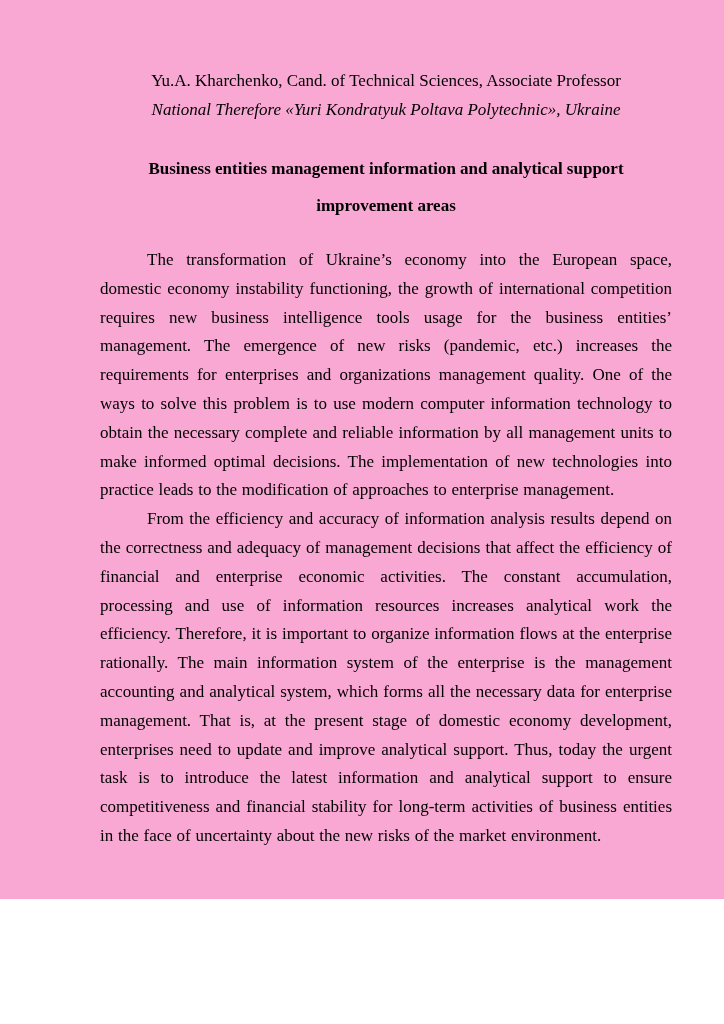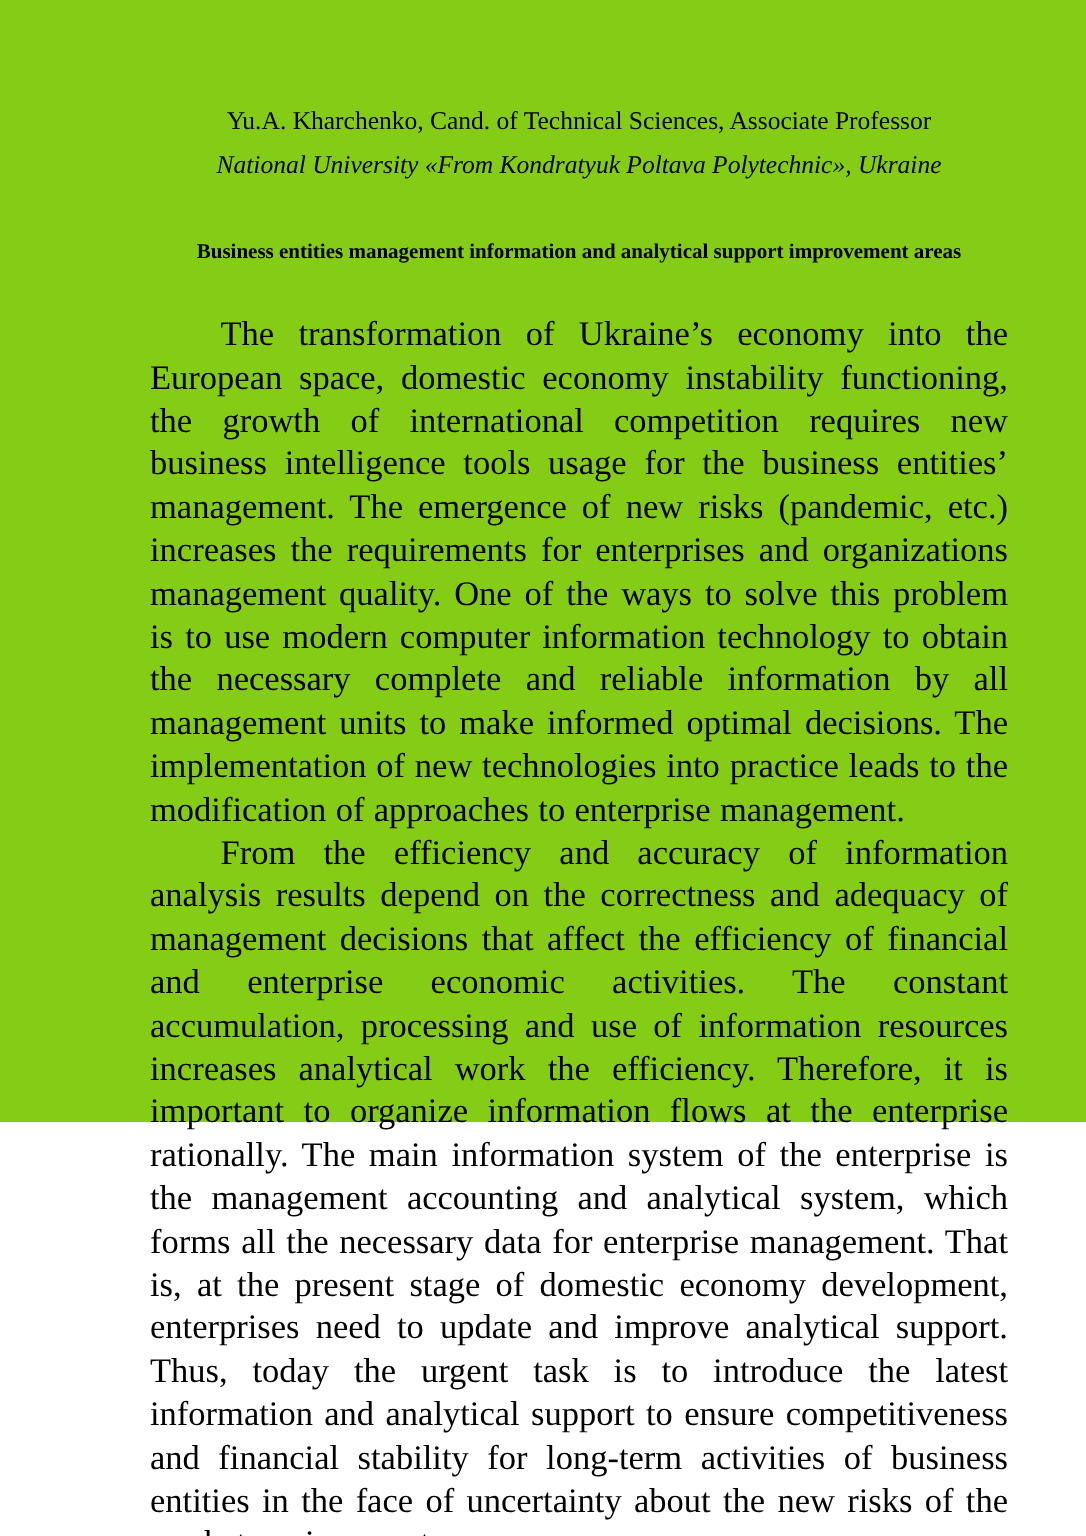--- a/index.html
+++ b/index.html
@@ -11,22 +11,22 @@
   body {
     width: 724px;
     height: 1024px;
     overflow: hidden;
     font-family: "Liberation Serif", "DejaVu Serif", serif;
     color: #000000;
   }
 
   .doc-page {
     width: 724px;
-    height: 748px;
-    background: #84cc16;
+    height: 899px;
+    background: #f9a8d4;
     padding: 66px 52px 0 100px;
   }
 
   .doc-header {
     text-align: center;
     font-size: 17px;
     line-height: 29px;
   }
 
   .author-line {
@@ -34,45 +34,45 @@
   }
 
   .affiliation-line {
     font-style: italic;
   }
 
   .paper-title {
     margin-top: 26px;
     text-align: center;
     font-weight: bold;
-    font-size: 14px;
+    font-size: 17px;
     line-height: 37px;
     padding: 0 18px;
   }
 
   .doc-body {
     margin-top: 22px;
   }
 
   .doc-body p {
-    font-size: 23px;
+    font-size: 17px;
     line-height: 28.8px;
     text-align: justify;
     text-indent: 47px;
     word-spacing: 0.5px;
   }
 </style>
 </head>
 <body>
 
 <div class="doc-page">
 
   <div class="doc-header">
     <div class="author-line">Yu.A. Kharchenko, Cand. of Technical Sciences, Associate Professor</div>
-    <div class="affiliation-line">National University «From Kondratyuk Poltava Polytechnic», Ukraine</div>
+    <div class="affiliation-line">National Therefore «Yuri Kondratyuk Poltava Polytechnic», Ukraine</div>
   </div>
 
   <div class="paper-title">Business entities management information and analytical support improvement areas</div>
 
   <div class="doc-body">
     <p>The transformation of Ukraine’s economy into the European space, domestic economy instability functioning, the growth of international competition requires new business intelligence tools usage for the business entities’ management. The emergence of new risks (pandemic, etc.) increases the requirements for enterprises and organizations management quality. One of the ways to solve this problem is to use modern computer information technology to obtain the necessary complete and reliable information by all management units to make informed optimal decisions. The implementation of new technologies into practice leads to the modification of approaches to enterprise management.</p>
     <p>From the efficiency and accuracy of information analysis results depend on the correctness and adequacy of management decisions that affect the efficiency of financial and enterprise economic activities. The constant accumulation, processing and use of information resources increases analytical work the efficiency. Therefore, it is important to organize information flows at the enterprise rationally. The main information system of the enterprise is the management accounting and analytical system, which forms all the necessary data for enterprise management. That is, at the present stage of domestic economy development, enterprises need to update and improve analytical support. Thus, today the urgent task is to introduce the latest information and analytical support to ensure competitiveness and financial stability for long-term activities of business entities in the face of uncertainty about the new risks of the market environment.</p>
   </div>
 
 </div>

